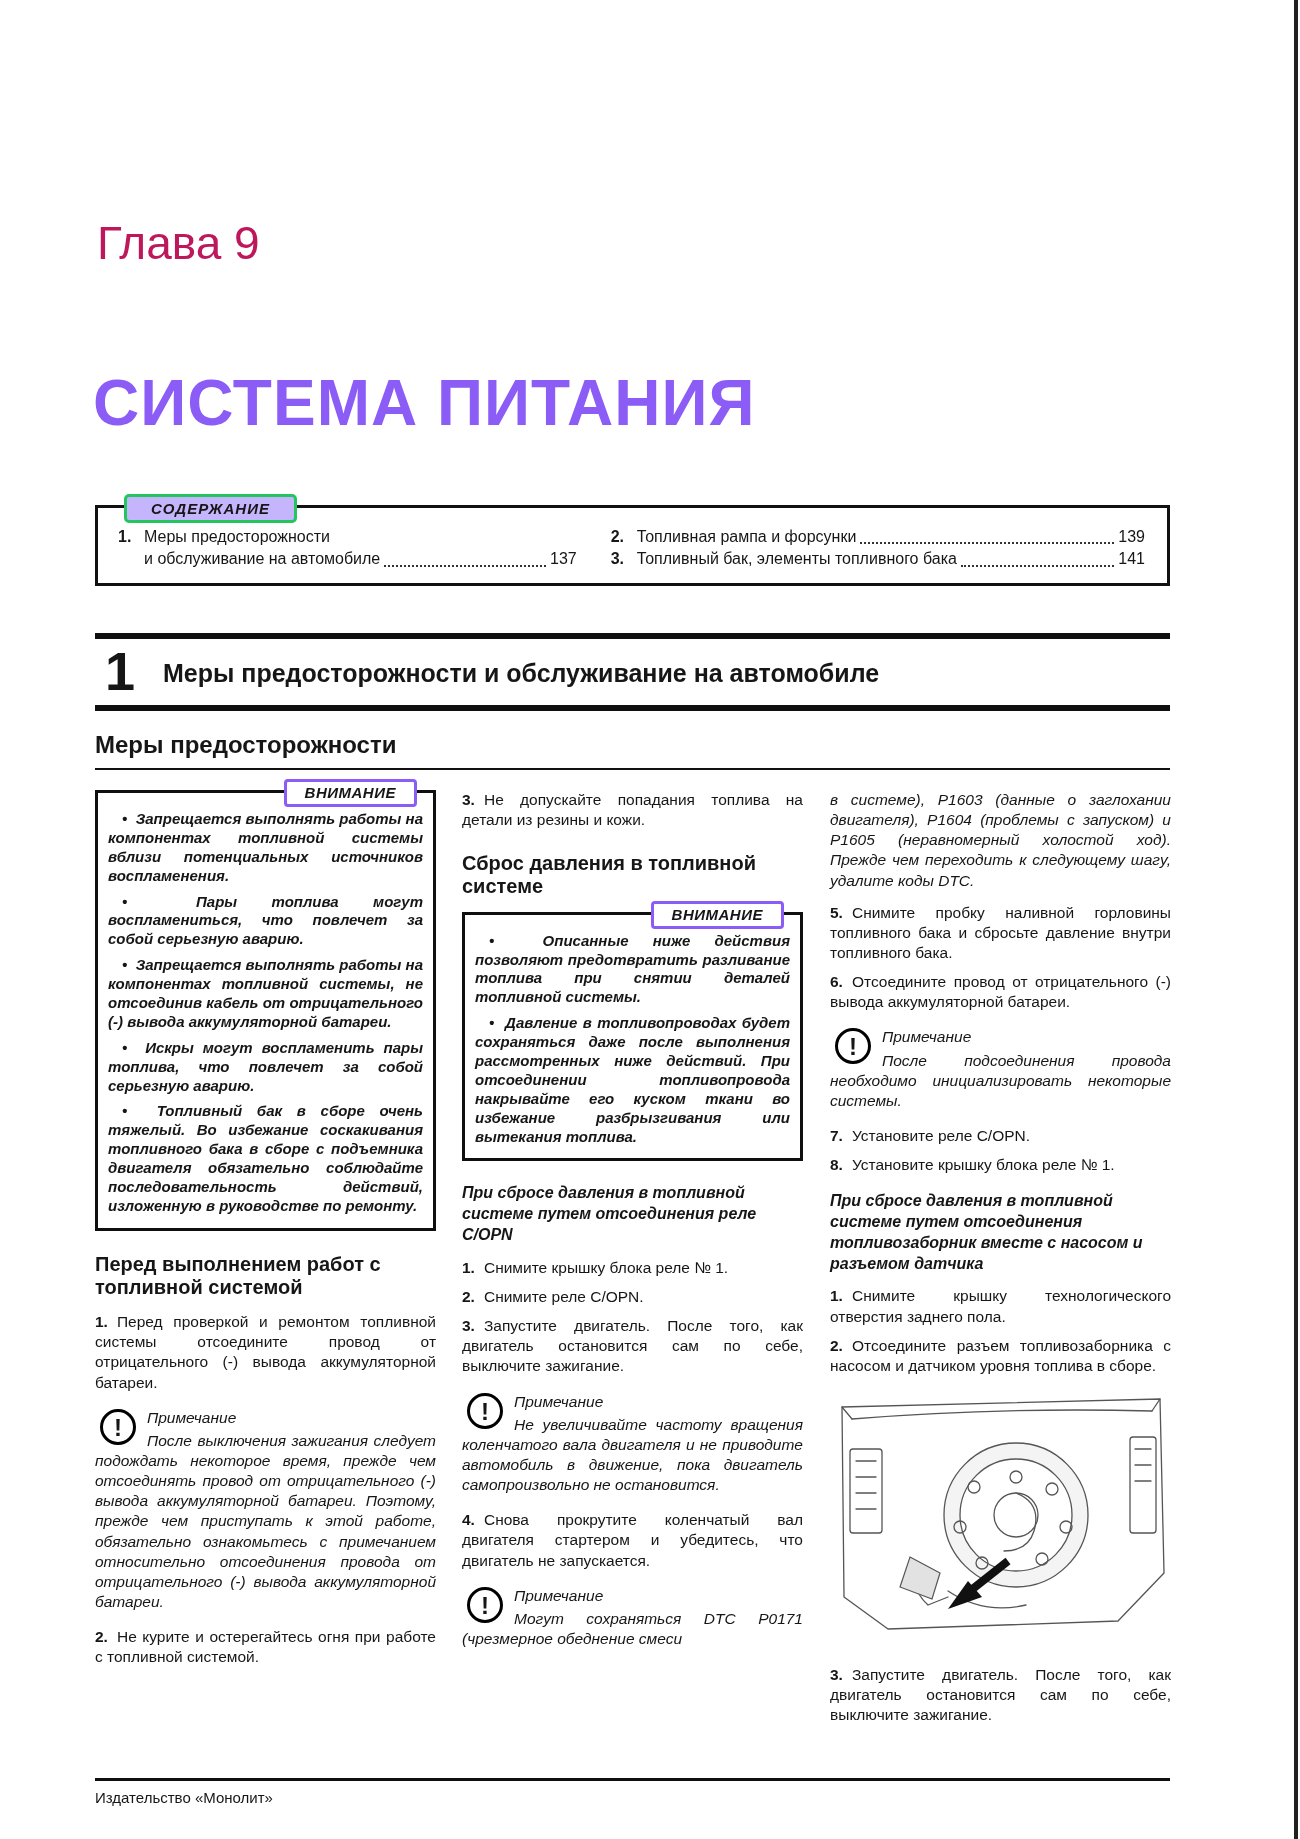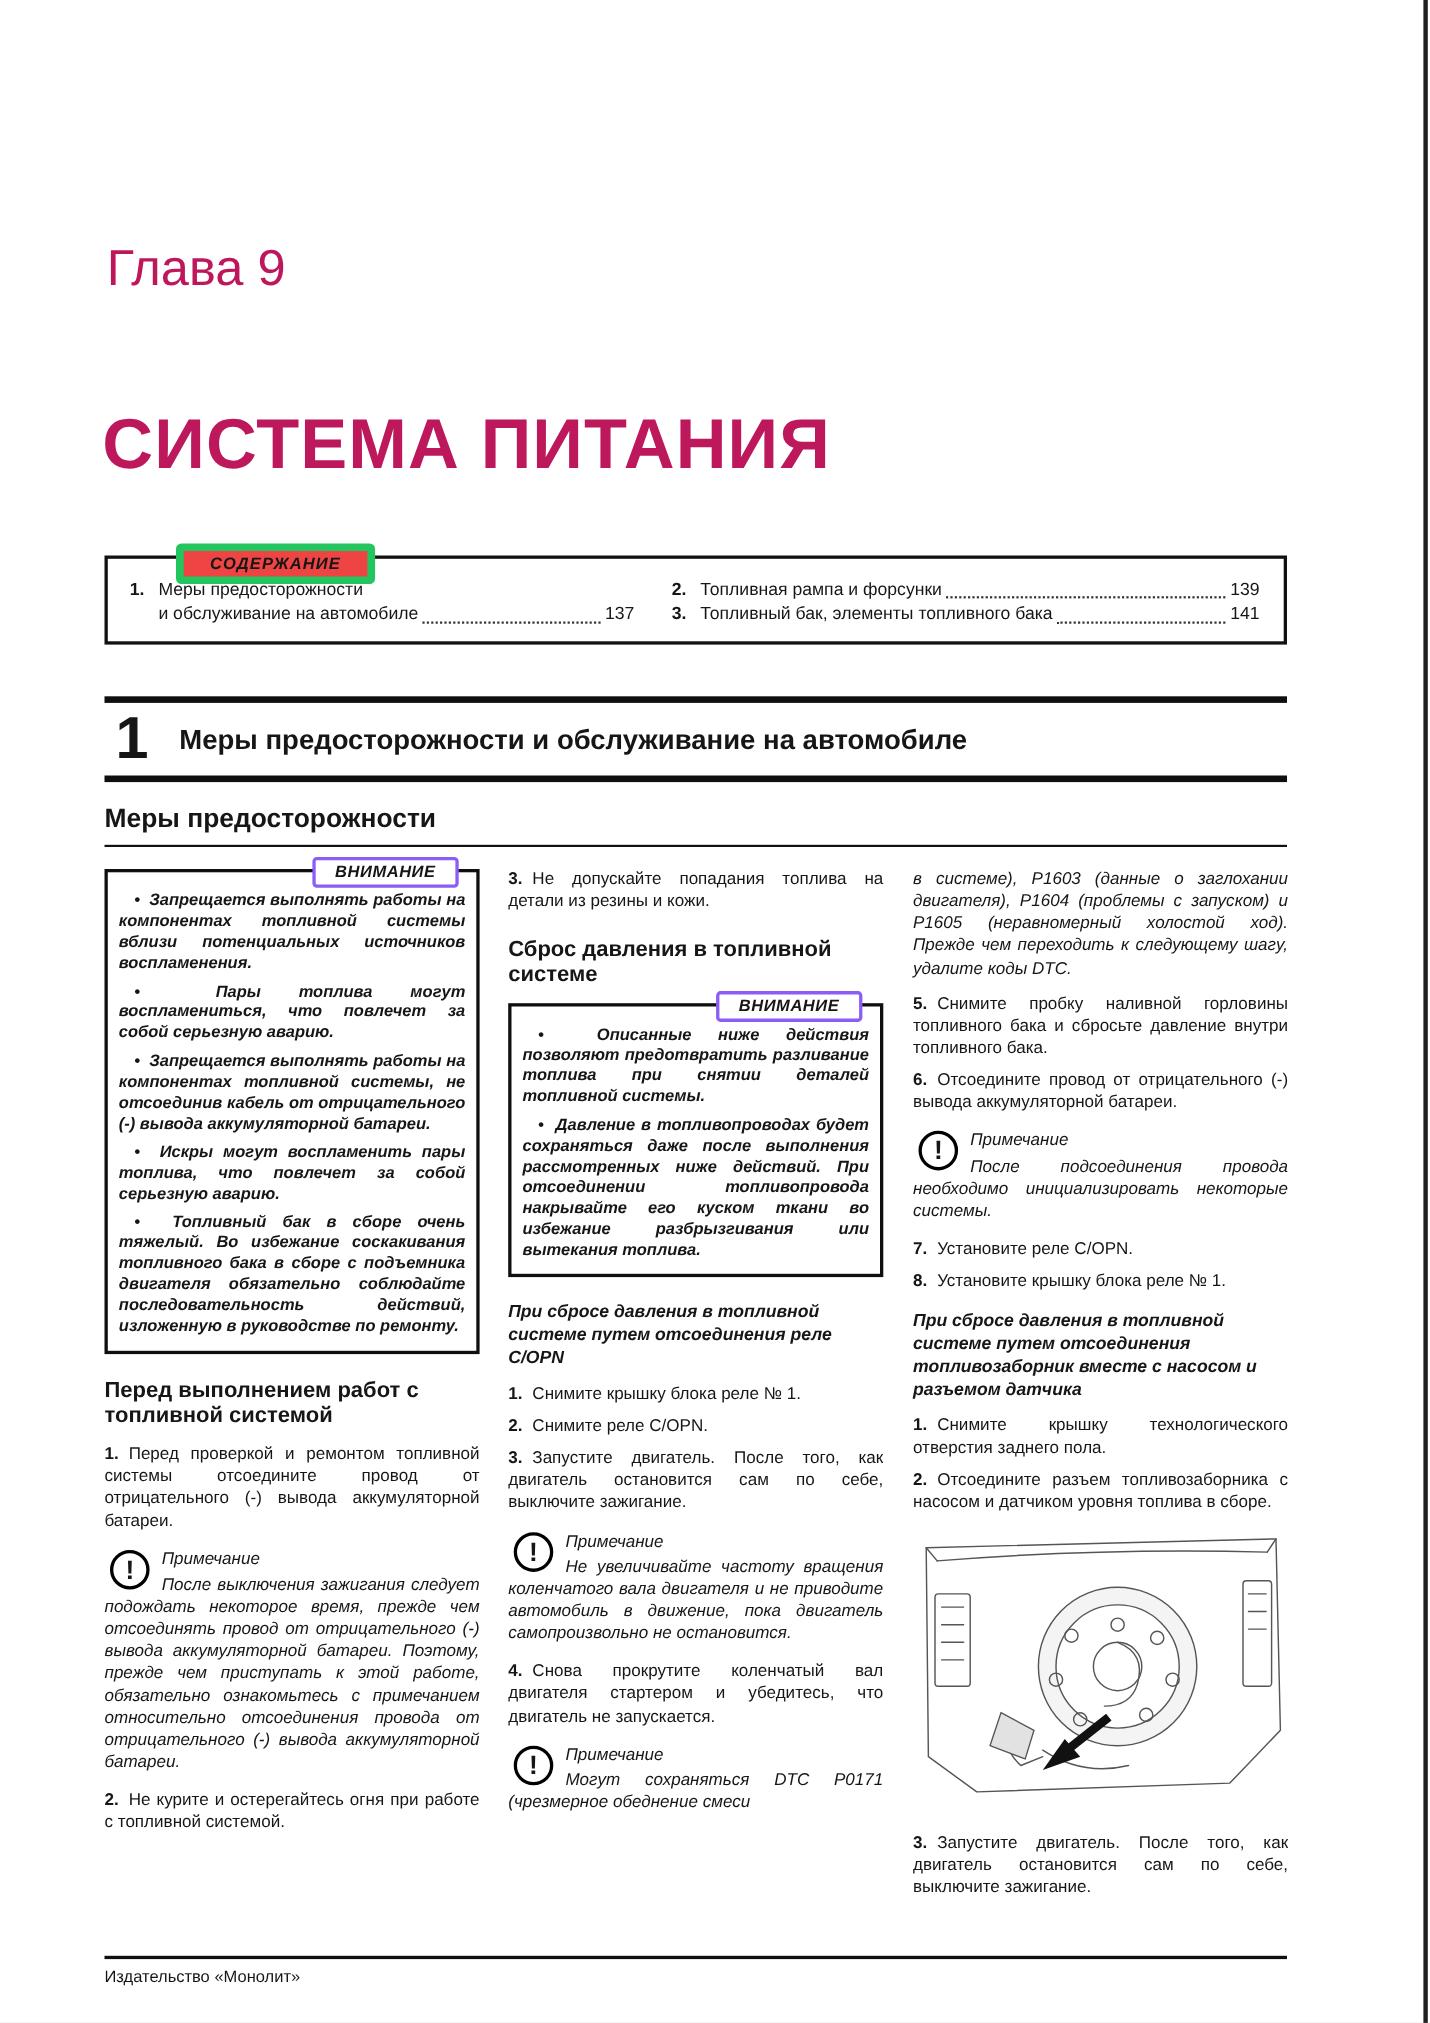--- a/index.html
+++ b/index.html
@@ -5,26 +5,26 @@
   * { margin:0; padding:0; box-sizing:border-box; }
   html,body { background:#9a9a9a; }
   body { font-family:"Liberation Sans", sans-serif; }
   .page {
     position:relative; width:1300px; height:1839px;
     background:#ffffff; color:#161616; margin:0 auto; overflow:hidden;
   }
   .edge-bar { position:absolute; top:0; right:2px; width:4px; height:100%; background:#202020; }
 
   .chapter { position:absolute; left:97px; top:216px; font-size:46px; font-weight:400; color:#be185d; }
-  .page-title { position:absolute; left:93px; top:366px; font-size:64px; font-weight:800; letter-spacing:1px; color:#be185d; }
+  .page-title { position:absolute; left:93px; top:366px; font-size:64px; font-weight:800; letter-spacing:1px; color:#8b5cf6; }
 
   
   .toc { position:absolute; left:95px; top:505px; width:1075px; border:3px solid #111; padding:18px 22px 12px 20px; background:#fff; }
-  .toc-tab { position:absolute; top:-14px; left:26px; background:#ef4444; border:7px solid #22c55e; border-radius:5px;
-             padding:0 24px; font:italic 700 15px/23px "Liberation Sans",sans-serif; letter-spacing:1px;margin-left:36px; }
+  .toc-tab { position:absolute; top:-14px; left:26px; background:#c4b5fd; border:3px solid #22c55e; border-radius:5px;
+             padding:0 24px; font:italic 700 15px/23px "Liberation Sans",sans-serif; letter-spacing:1px; }
   .toc-cols { display:flex; }
   .toc-col-left { width:47%; padding-right:24px; }
   .toc-col-right { flex:1; padding-left:10px; }
   .toc-row { display:flex; align-items:flex-end; font-size:16px; line-height:1.4; }
   .toc-num { font-weight:700; width:26px; flex:none; }
   .toc-text { white-space:nowrap; }
   .leader { flex:1; border-bottom:2px dotted #333; margin:0 4px 4px 4px; min-width:14px; }
   .toc-page { flex:none; }
   .toc-indent { margin-left:26px; }
 

